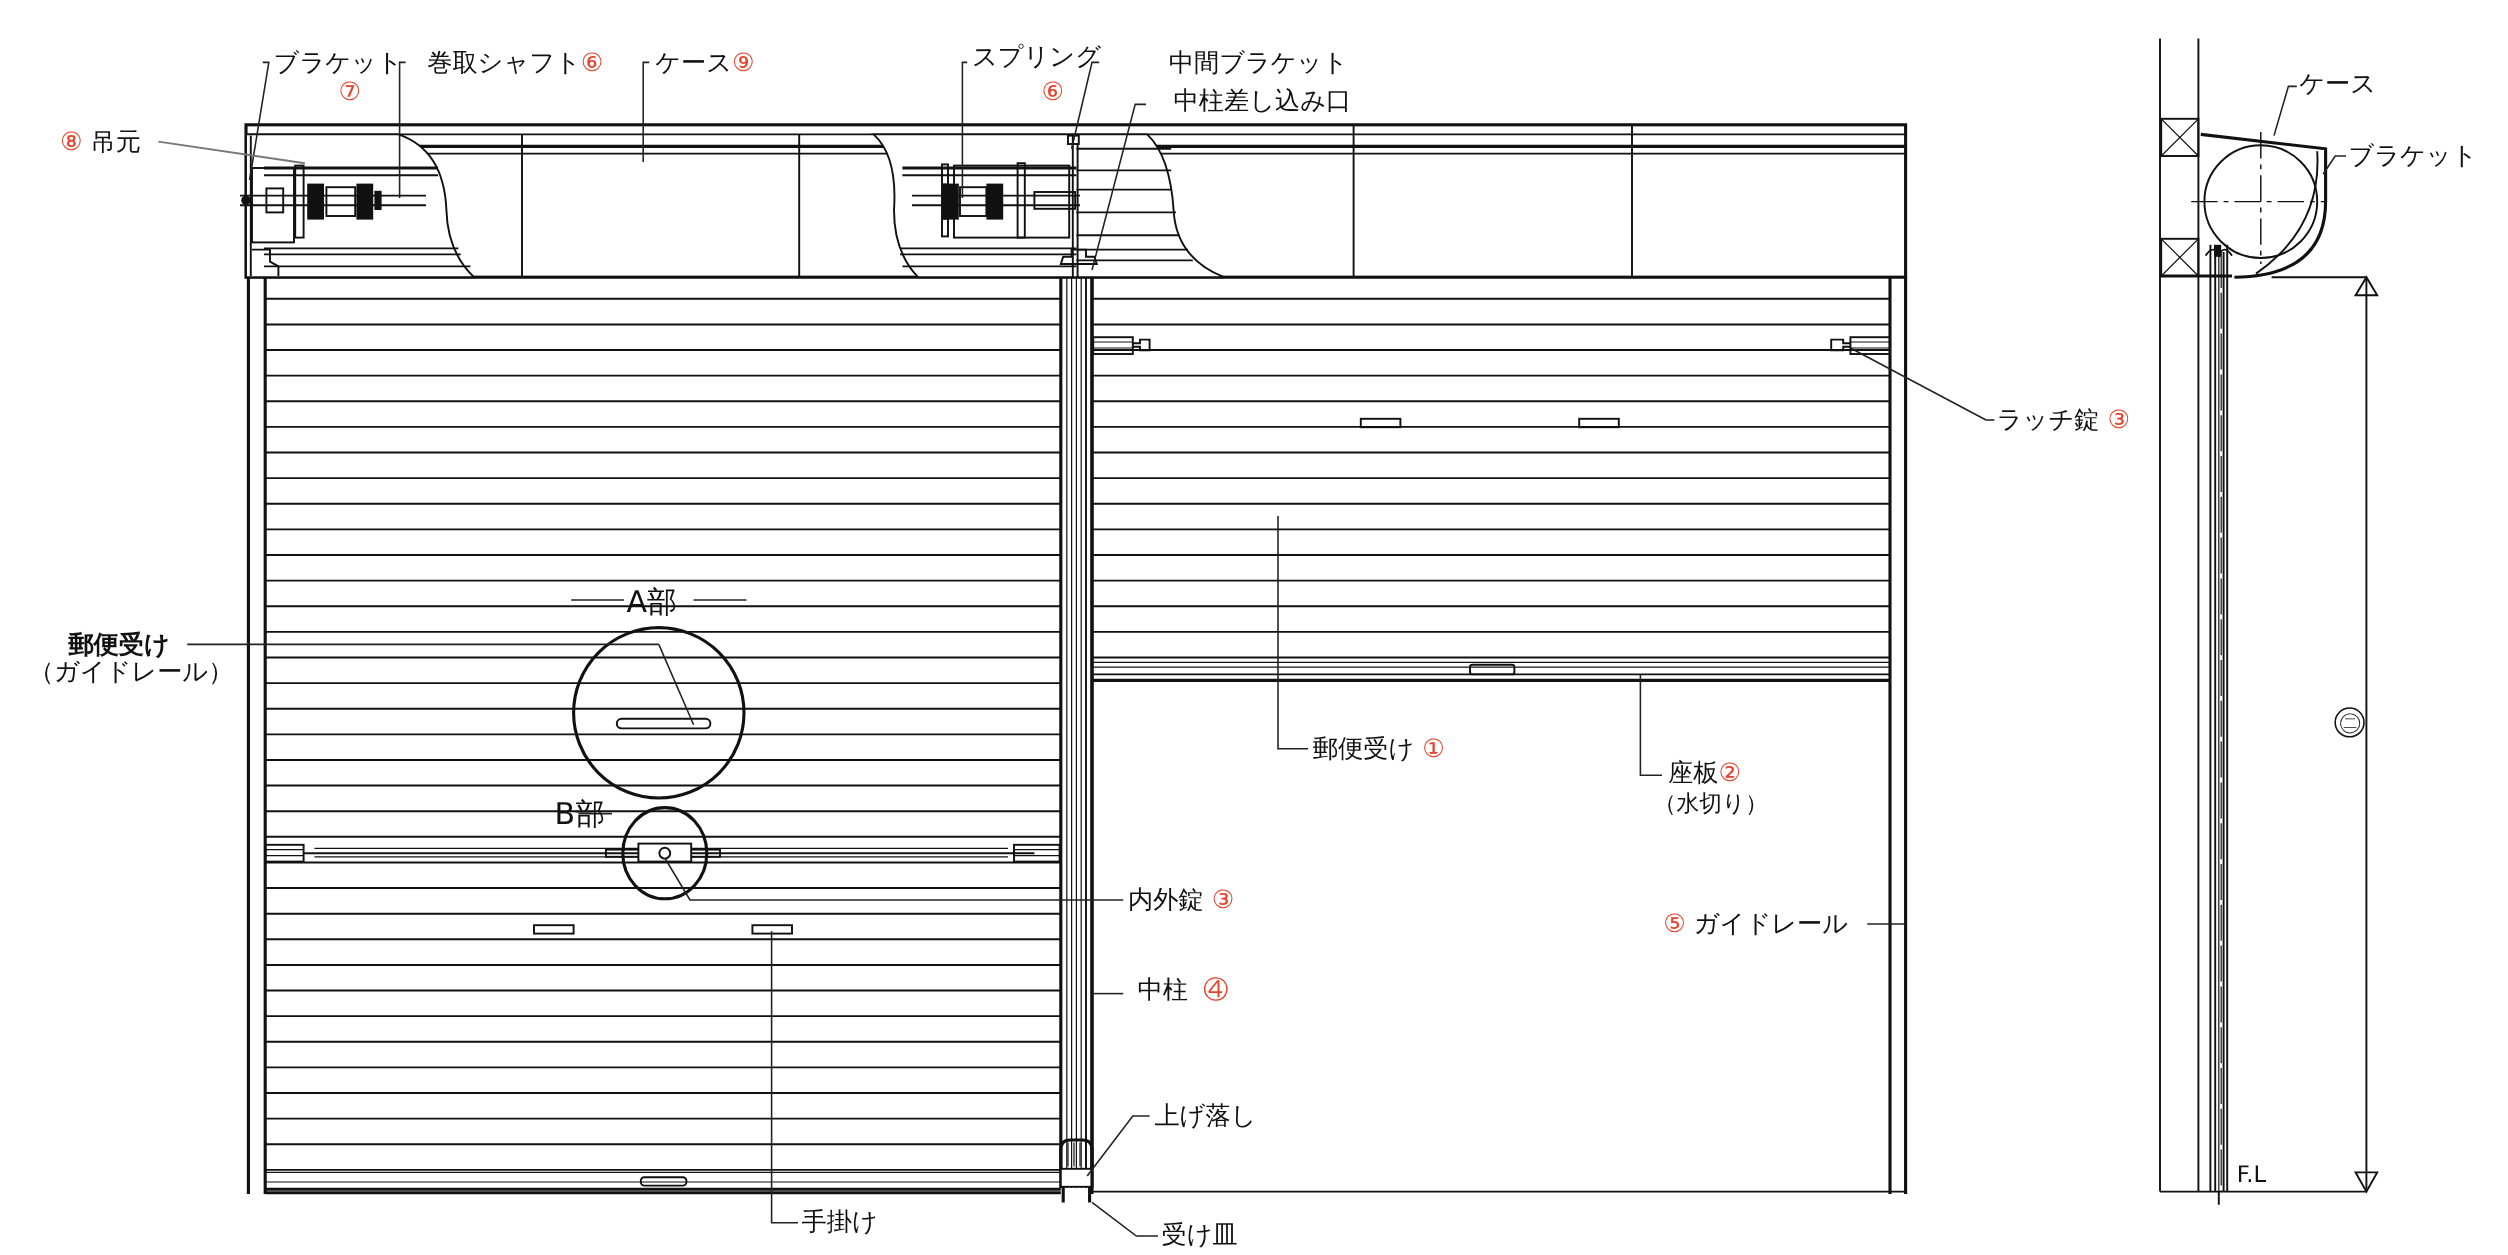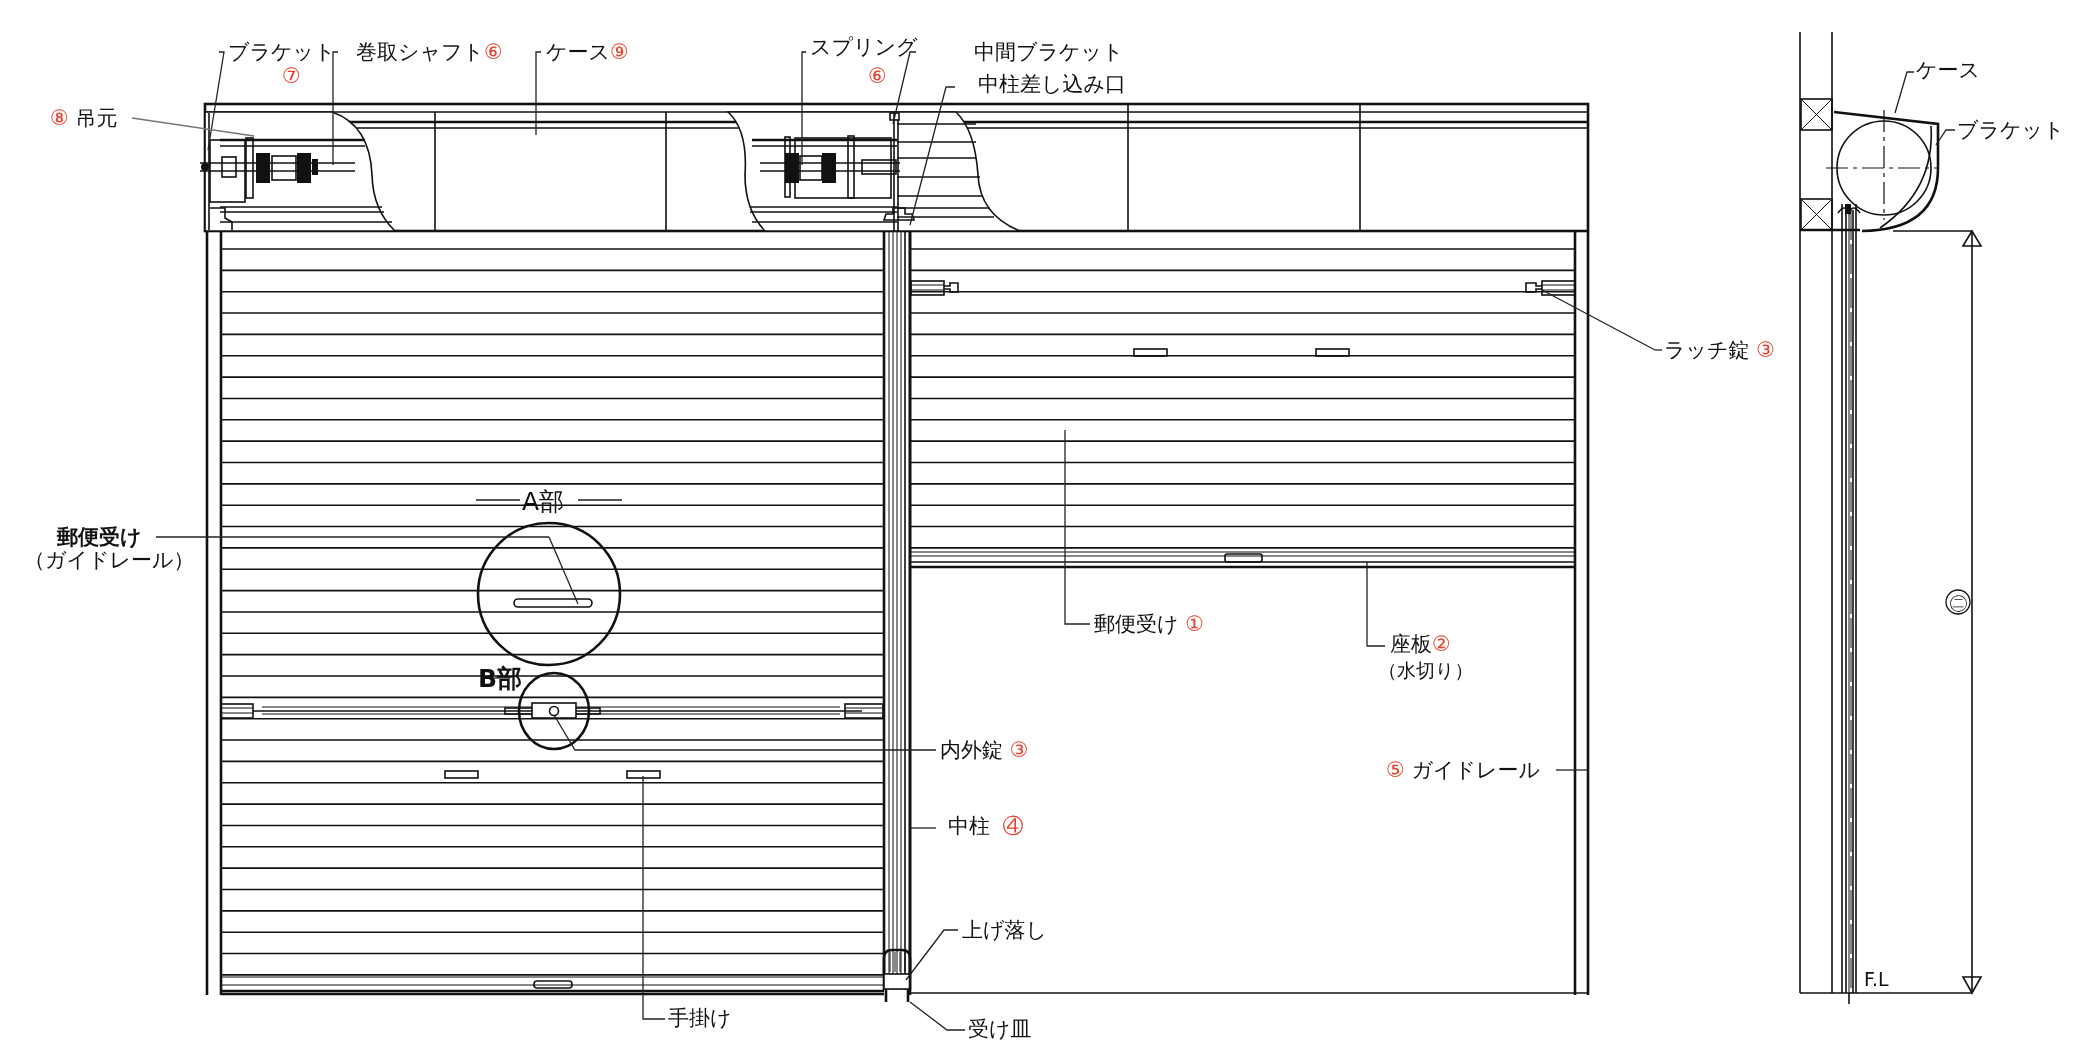--- a/index.html
+++ b/index.html
@@ -296,21 +296,21 @@
 
 <div class="lbl" style="left:974px;top:42px;"><span>中間ブラケット</span></div>
 <div class="lbl" style="left:978px;top:74px;"><span>中柱差し込み口</span></div>
 
 <div class="lbl" style="left:1664px;top:340px;"><span>ラッチ錠</span> <span class="num">③</span></div>
 
 <div class="lbl" style="left:57px;top:527px;font-weight:bold;"><span>郵便受け</span></div>
 <div class="lbl" style="left:24px;top:550px;"><span>（ガイドレール）</span></div>
 
 <div class="lbl lbl-big" style="left:522px;top:489px;"><span>A部</span></div>
-<div class="lbl lbl-big" style="left:478px;top:666px;font-weight:bold;"><span>B部</span></div>
+<div class="lbl lbl-big" style="left:462px;top:666px;"><span>B部</span></div>
 
 <div class="lbl" style="left:1094px;top:614px;"><span>郵便受け</span> <span class="num">①</span></div>
 
 <div class="lbl" style="left:1390px;top:634px;"><span>座板</span><span class="num">②</span></div>
 <div class="lbl lbl-small" style="left:1378px;top:661px;"><span>（水切り）</span></div>
 
 <div class="lbl" style="left:940px;top:740px;"><span>内外錠</span> <span class="num">③</span></div>
 
 <div class="lbl" style="left:1386px;top:760px;"><span class="num">⑤</span> <span>ガイドレール</span></div>
 

